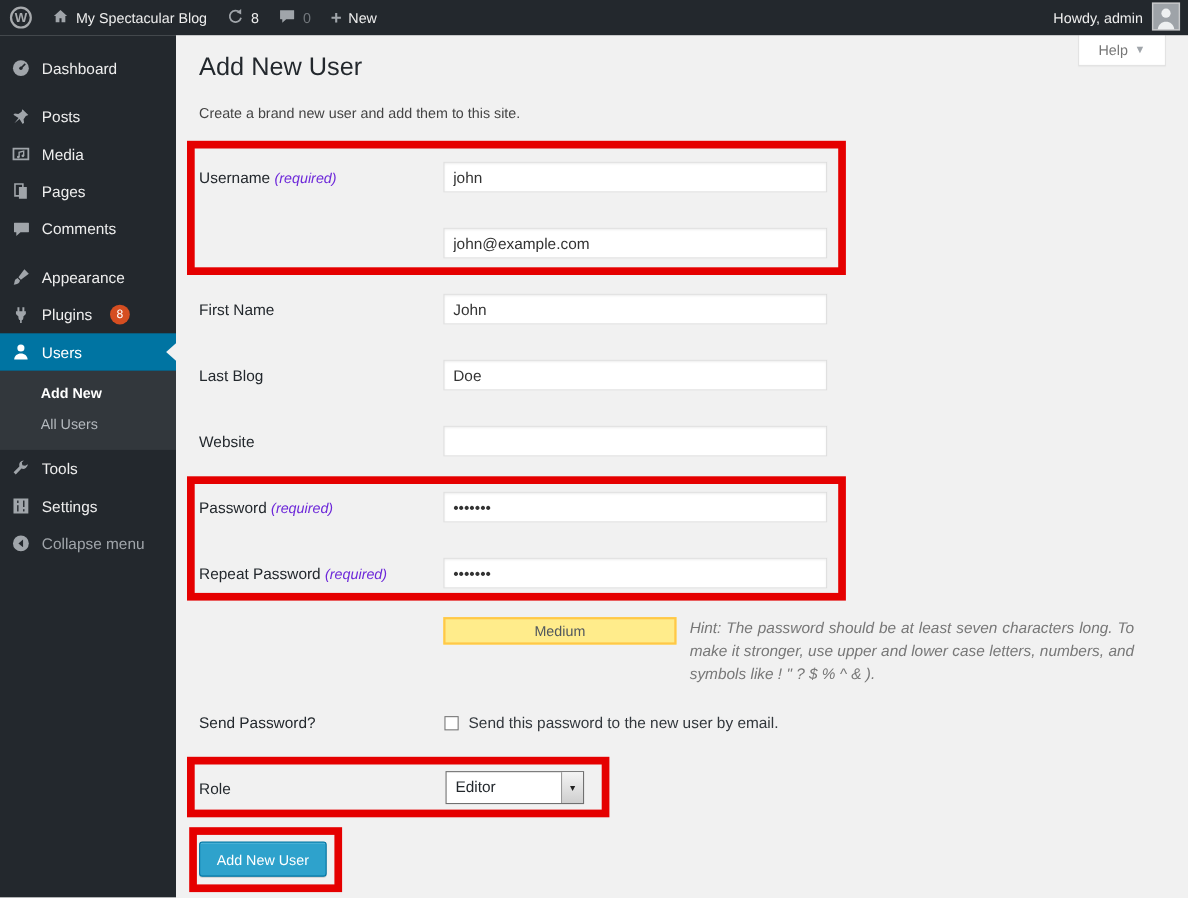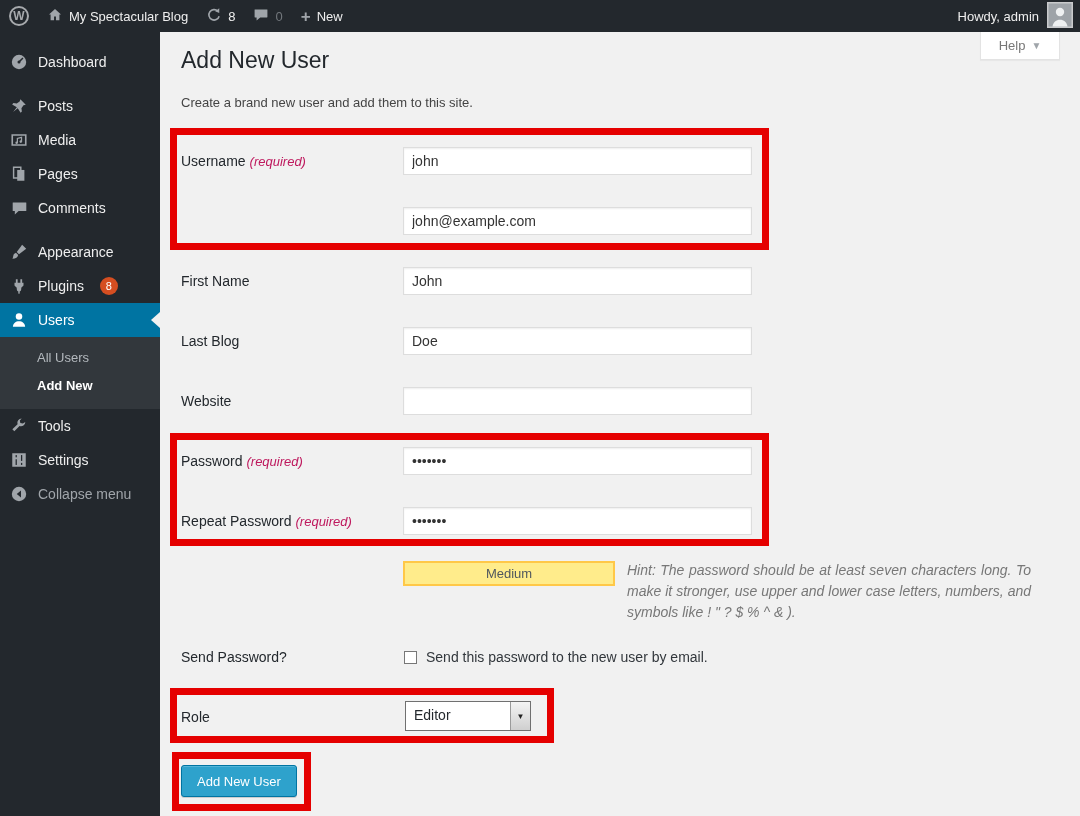--- a/index.html
+++ b/index.html
@@ -63,21 +63,21 @@
   .help-caret{color:#a0a5aa;font-size:10px;}
   #page-title{
     position:absolute;left:21px;top:13px;margin:0;
     font-size:23px;font-weight:400;color:#23282d;line-height:30px;
   }
   #page-subtitle{position:absolute;left:21px;top:63px;margin:0;font-size:13px;color:#444;}
   .row-label{
     position:absolute;left:21px;width:218px;line-height:28px;
     font-size:14px;color:#23282d;
   }
-  .req-note{font-style:italic;color:#be185d;font-size:13px;margin-left:4px;}
+  .req-note{font-style:italic;color:#6d28d9;font-size:13px;margin-left:4px;}
   .text-input{
     position:absolute;left:243px;width:349px;height:28px;box-sizing:border-box;
     background:#fff;border:1px solid #ddd;box-shadow:inset 0 1px 2px rgba(0,0,0,.07);
     font-family:"Liberation Sans",sans-serif;font-size:14px;color:#333;
     padding:13px 8px;outline:none;
   }
   .hint-wrap{
     position:absolute;left:243px;top:528px;width:628px;
     font-size:14px;font-style:italic;color:#777;line-height:21px;text-align:justify;
   }
@@ -236,22 +236,22 @@
     <span class="ic">
       <svg viewBox="0 0 20 20" width="18" height="18">
           <circle cx="10" cy="6" r="3.6"></circle>
           <path d="M3.2 17.5c.3-3.8 3.1-6 6.8-6s6.5 2.2 6.8 6z"></path>
         </svg>
     </span>
     <span>Users</span>
     <span class="cur-arrow"></span>
   </div>
   <div class="submenu">
+    <div class="submenu-item current">Add New</div>
     <div class="submenu-item">All Users</div>
-    <div class="submenu-item current">Add New</div>
   </div>
   <div class="menu-item">
     <span class="ic">
       <svg viewBox="0 0 20 20" width="18" height="18">
           <path d="M17 5.6A4.8 4.8 0 0 1 10.6 10l-5.8 5.9-2.2-2.2L8.4 8A4.8 4.8 0 0 1 13 1.7L10.9 3.8l.6 2.8 2.8.6z"></path>
         </svg>
     </span>
     <span>Tools</span>
   </div>
   <div class="menu-item">

